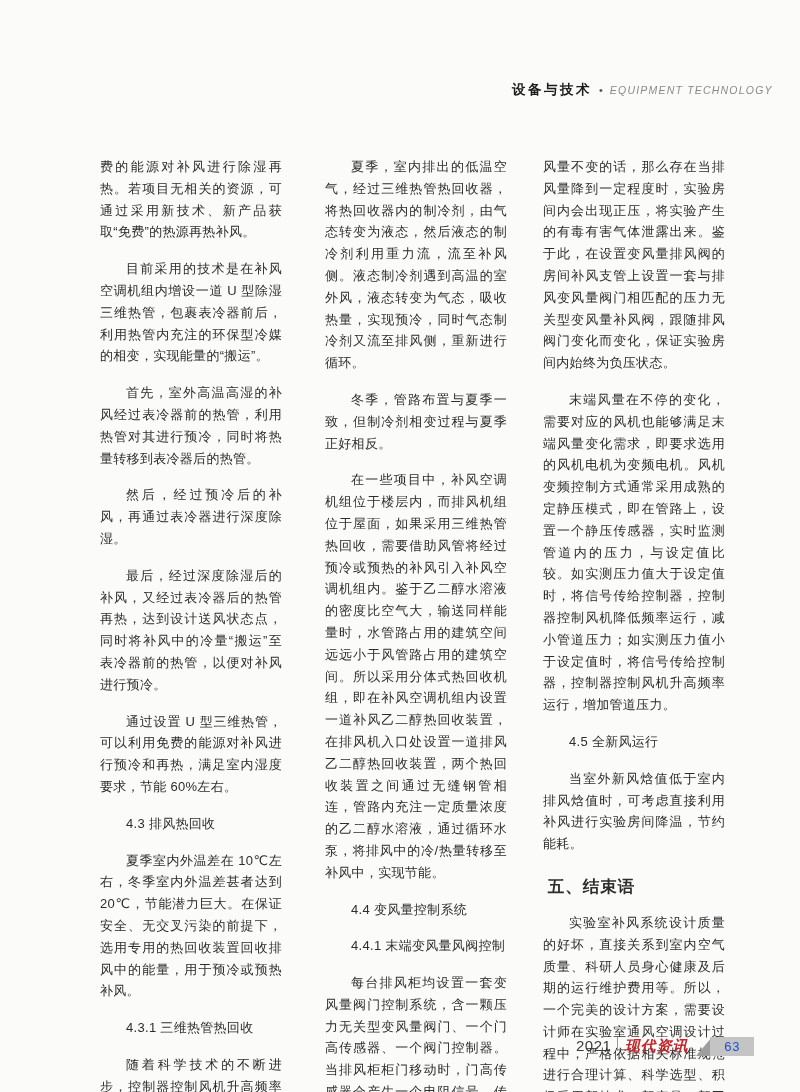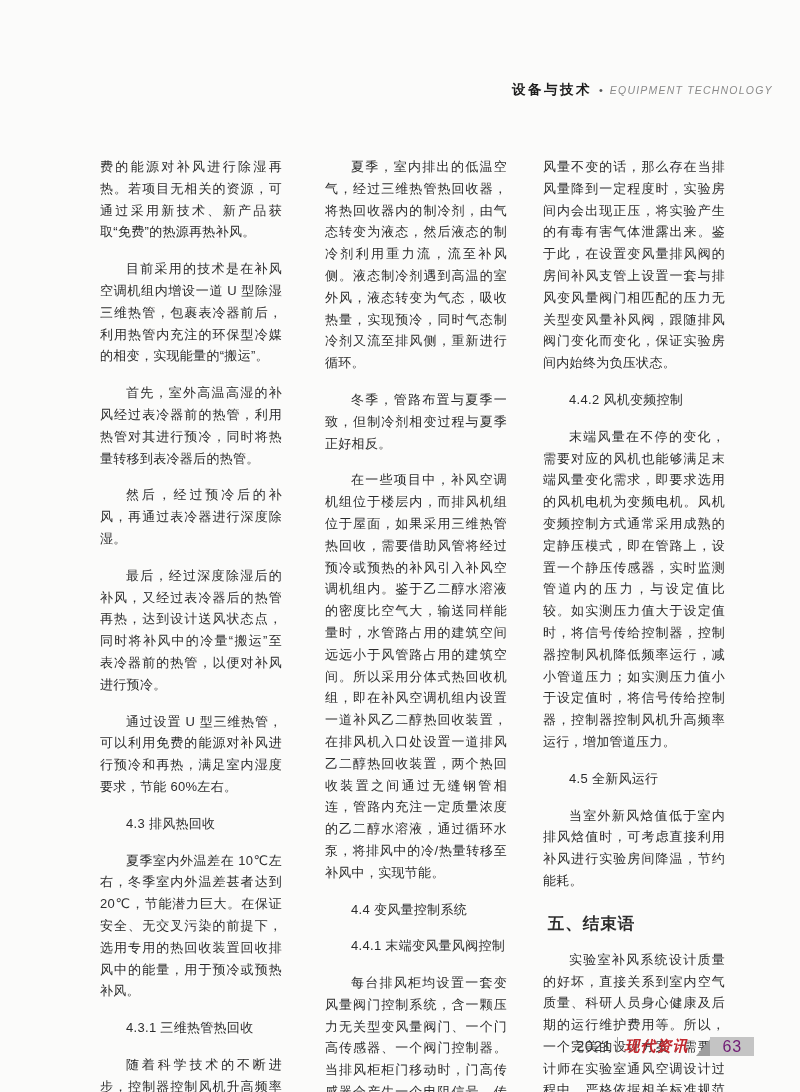--- a/index.html
+++ b/index.html
@@ -71,21 +71,21 @@
     border-bottom:19px solid #9e9e9e;
     border-left:16px solid transparent;
     margin-left:-2px;
   }
   .pagenum-box .box{
     position:absolute;left:12px;top:0;right:0;bottom:0;
     background:#c4c4c4;
     display:flex;align-items:center;justify-content:center;
   }
   .pagenum-box .box span{
-    font-size:16px;color:#701a75;letter-spacing:1px;
+    font-size:13px;color:#1d4ed8;letter-spacing:1px;
   }
 </style>
 </head>
 <body>
 
 <div class="page">
 
   <div class="hdr">
     <span class="zh">设备与技术</span>
     <span class="bullet">•</span>
@@ -110,21 +110,20 @@
     <p class="indent">冬季，管路布置与夏季一致，但制冷剂相变过程与夏季正好相反。</p>
     <p class="indent">在一些项目中，补风空调机组位于楼层内，而排风机组位于屋面，如果采用三维热管热回收，需要借助风管将经过预冷或预热的补风引入补风空调机组内。鉴于乙二醇水溶液的密度比空气大，输送同样能量时，水管路占用的建筑空间远远小于风管路占用的建筑空间。所以采用分体式热回收机组，即在补风空调机组内设置一道补风乙二醇热回收装置，在排风机入口处设置一道排风乙二醇热回收装置，两个热回收装置之间通过无缝钢管相连，管路内充注一定质量浓度的乙二醇水溶液，通过循环水泵，将排风中的冷/热量转移至补风中，实现节能。</p>
     <p class="sec">4.4 变风量控制系统</p>
     <p class="sec">4.4.1 末端变风量风阀控制</p>
     <p class="indent">每台排风柜均设置一套变风量阀门控制系统，含一颗压力无关型变风量阀门、一个门高传感器、一个阀门控制器。当排风柜柜门移动时，门高传感器会产生一个电阻信号，传送至阀门控制器，阀门控制器根据设定好的程序，进行变风量阀门风量调节，从而保证排风柜的面风速始终恒定在 0.5m/s±0.1m/s。</p>
     <p class="indent">由于排风柜风量在变化，如果补</p>
   </div>
 
   <div class="col col-3">
     <p>风量不变的话，那么存在当排风量降到一定程度时，实验房间内会出现正压，将实验产生的有毒有害气体泄露出来。鉴于此，在设置变风量排风阀的房间补风支管上设置一套与排风变风量阀门相匹配的压力无关型变风量补风阀，跟随排风阀门变化而变化，保证实验房间内始终为负压状态。</p>
-    <p class="sec">4.4.2 风机变频控制</p>
     <p class="indent">末端风量在不停的变化，需要对应的风机也能够满足末端风量变化需求，即要求选用的风机电机为变频电机。风机变频控制方式通常采用成熟的定静压模式，即在管路上，设置一个静压传感器，实时监测管道内的压力，与设定值比较。如实测压力值大于设定值时，将信号传给控制器，控制器控制风机降低频率运行，减小管道压力；如实测压力值小于设定值时，将信号传给控制器，控制器控制风机升高频率运行，增加管道压力。</p>
     <p class="sec">4.5 全新风运行</p>
     <p class="indent">当室外新风焓值低于室内排风焓值时，可考虑直接利用补风进行实验房间降温，节约能耗。</p>
     <p class="concl-h">五、结束语</p>
     <p class="indent"><span>实验室补风系统设计质量的好坏，直接关系到室内空气质量、科研人员身心健康及后期的运行维护费用等。所以，一个完美的设计方案，需要设计师在实验室通风空调设计过程中，严格依据相关标准规范进行合理计算、科学选型、积极采用新技术、新产品、新工艺、新材料。</span><span class="endmark"><svg width="20" height="12" viewBox="0 0 20 12">
             <ellipse cx="6" cy="6" rx="5.5" ry="5" fill="#c2272d"></ellipse>
             <rect x="11" y="4.5" width="8" height="3" rx="1.5" fill="#c2272d"></rect>
             <circle cx="6" cy="6" r="1.6" fill="#fbfbfa"></circle>
           </svg></span></p>
   </div>

